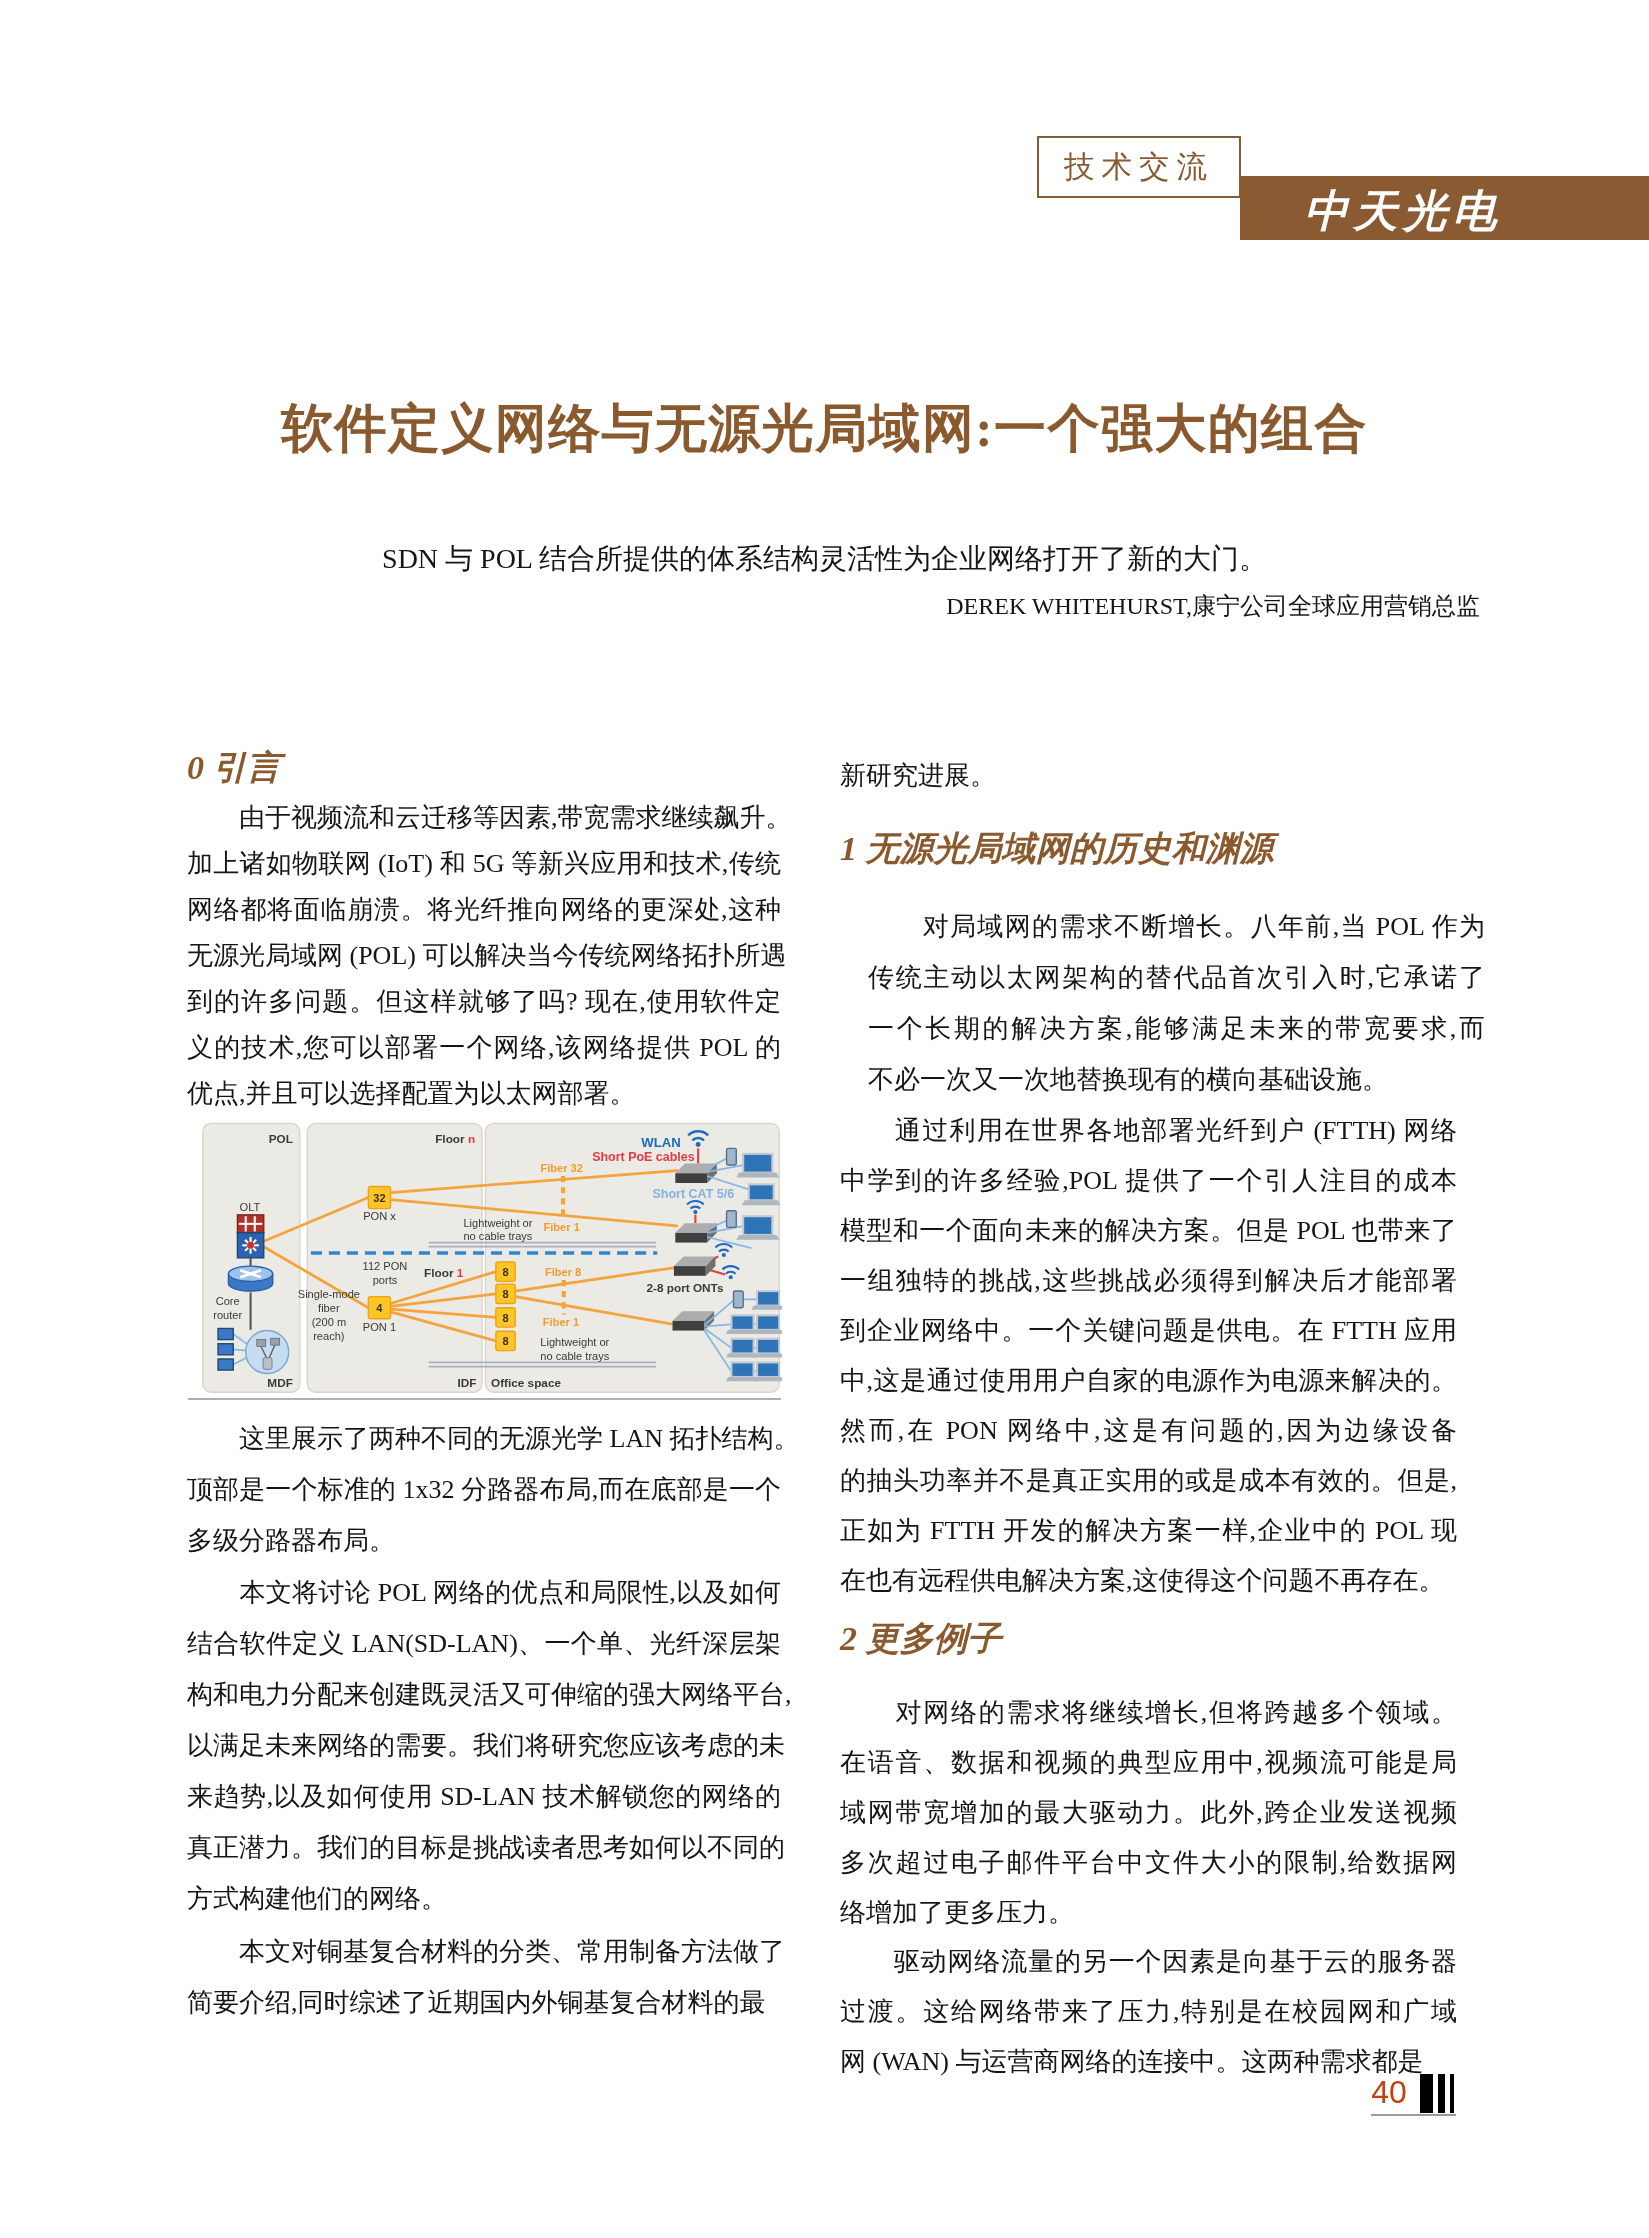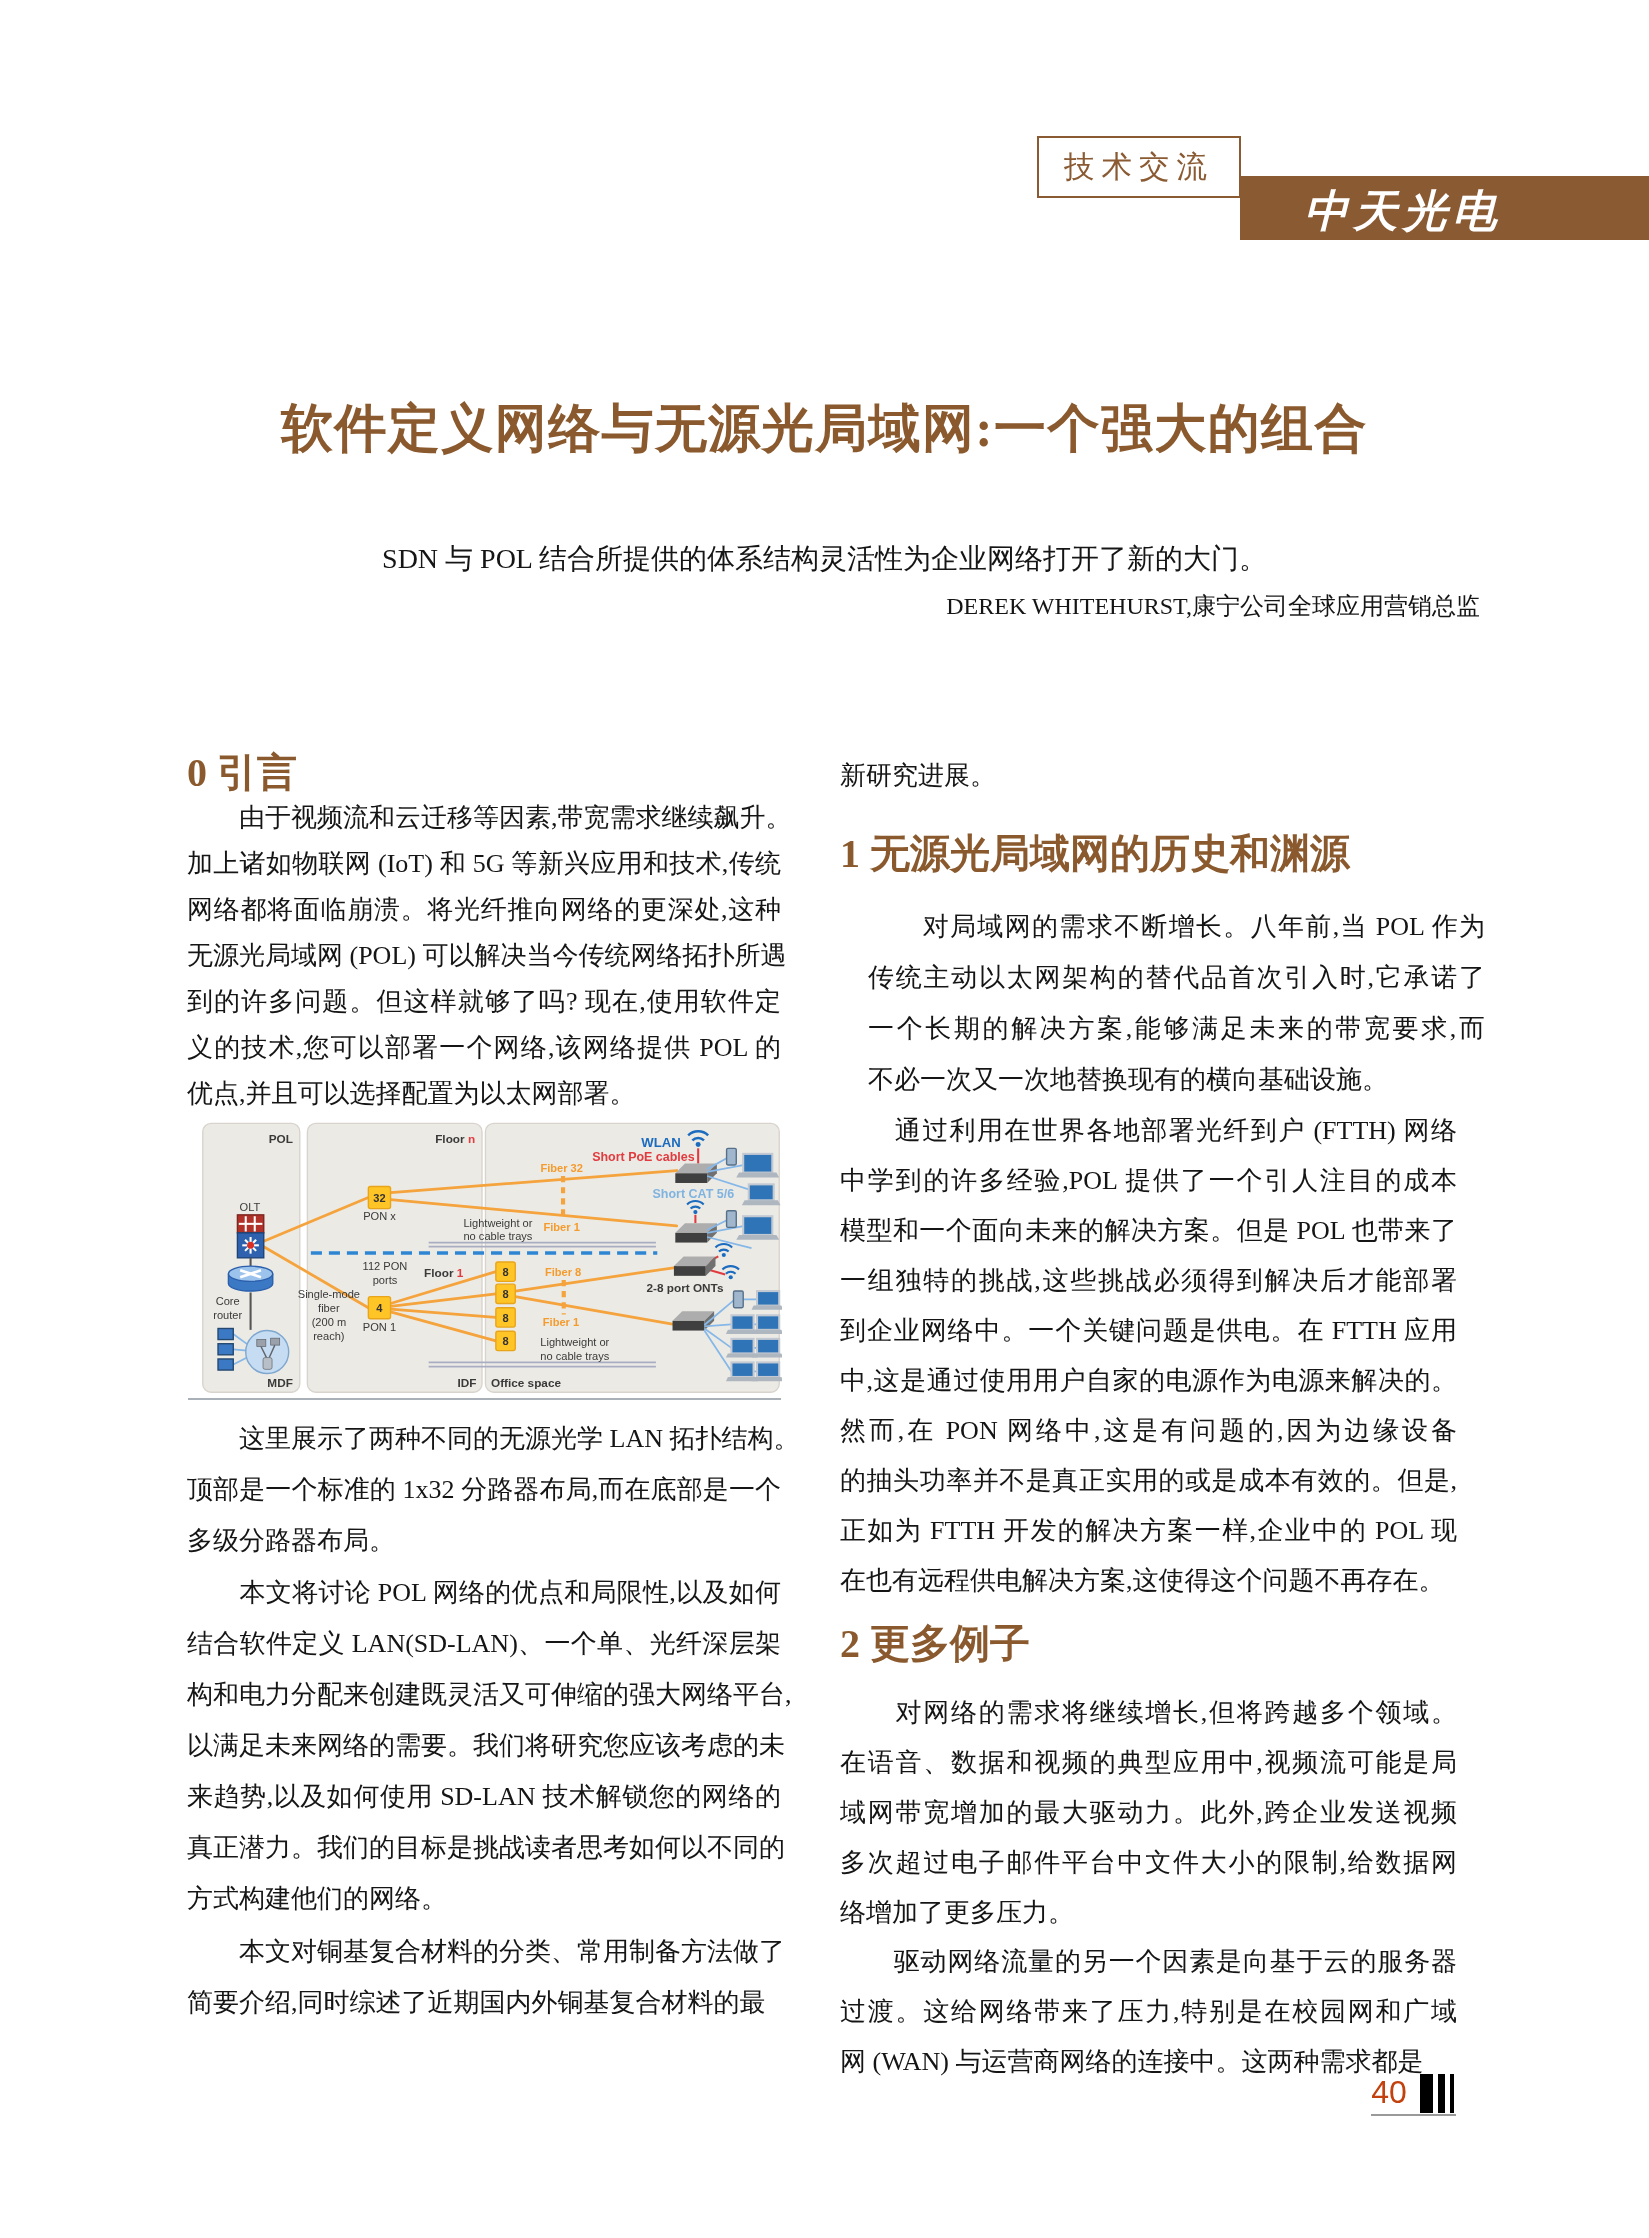--- a/index.html
+++ b/index.html
@@ -14,21 +14,21 @@
   .brand-box span{position:absolute;left:64px;top:5.5px;font-size:44px;font-weight:bold;font-style:italic;
                   color:#ffffff;letter-spacing:5.5px;font-family:"DejaVu Serif",serif;}
 
   
   .title{position:absolute;left:187px;top:394px;width:1275px;text-align:center;
          font-size:52px;font-weight:bold;color:#8a5a2e;letter-spacing:1.4px;}
   .subtitle{position:absolute;left:187px;top:540px;width:1275px;text-align:center;font-size:28px;}
   .byline{position:absolute;left:205px;top:590px;width:1275px;text-align:right;font-size:24px;}
 
   
-  .h-brown{position:absolute;font-size:40px;font-weight:bold;color:#8a5a2e;}
+  .h-brown{position:absolute;font-size:34px;font-weight:bold;color:#8a5a2e;font-style:italic;}
   .tblock{position:absolute;font-size:26px;}
   .line{text-align:justify;text-align-last:justify;white-space:nowrap;}
   .line-end{text-align-last:left;}
   .colL{left:187px;width:594px;line-height:46px;}
   .colL2{left:187px;width:594px;line-height:51px;}
   .colR{left:840px;width:617px;line-height:51px;}
   .colR2{left:840px;width:617px;line-height:50px;}
 
   
   .figure{position:absolute;left:200px;top:1122px;width:582px;height:273px;}

